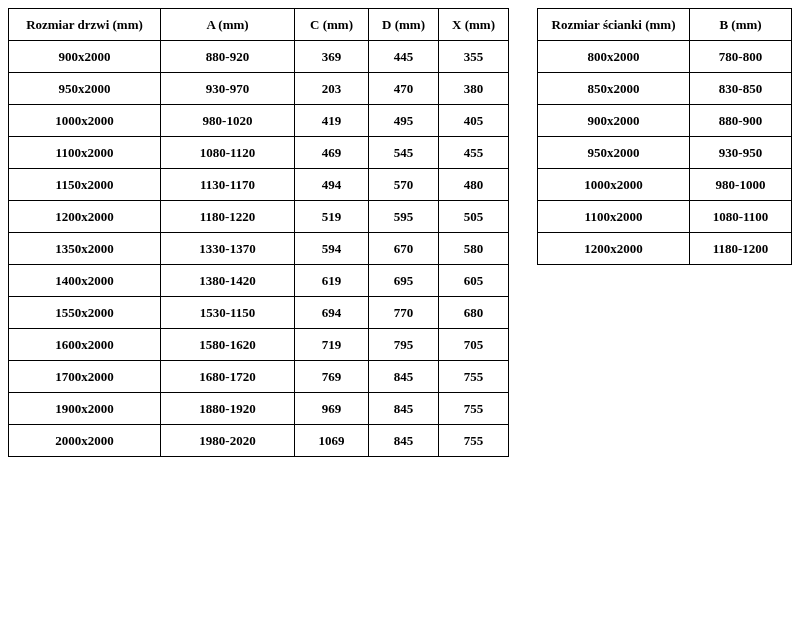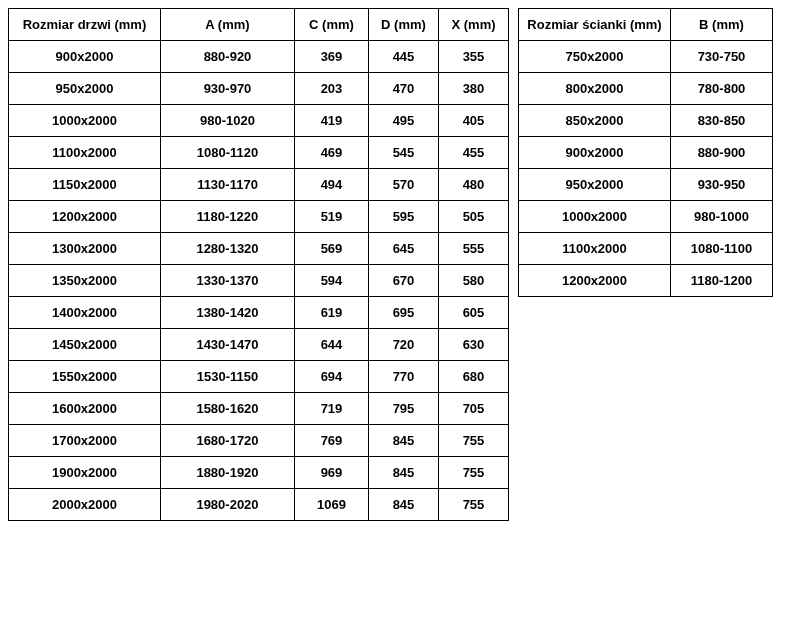--- a/index.html
+++ b/index.html
@@ -11,20 +11,21 @@
     width: 800px;
     height: 640px;
     font-family: "Liberation Sans", sans-serif;
     color: #000000;
     overflow: hidden;
   }
   .page {
     position: relative;
     width: 800px;
     height: 640px;
+    font-family: Liberation Serif, serif;
   }
   table {
     border-collapse: collapse;
     table-layout: fixed;
   }
   td, th {
     border: 1px solid #000000;
     text-align: center;
     vertical-align: middle;
     font-size: 13px;
@@ -43,21 +44,21 @@
   }
   #doors-table col.c0 { width: 152px; }
   #doors-table col.c1 { width: 134px; }
   #doors-table col.c2 { width: 74px; }
   #doors-table col.c3 { width: 70px; }
   #doors-table col.c4 { width: 70px; }
 
   
   #wall-table {
     position: absolute;
-    left: 518px;
+    left: 537px;
     top: 8px;
     width: 254px;
   }
   #wall-table col.w0 { width: 152px; }
   #wall-table col.w1 { width: 102px; }
 
   .hdr {
     font-weight: bold;
   }
 </style>
@@ -120,46 +121,32 @@
           <td>480</td>
         </tr>
         <tr>
           <td>1200x2000</td>
           <td>1180-1220</td>
           <td>519</td>
           <td>595</td>
           <td>505</td>
         </tr>
         <tr>
-          <td>1300x2000</td>
-          <td>1280-1320</td>
-          <td>569</td>
-          <td>645</td>
-          <td>555</td>
-        </tr>
-        <tr>
           <td>1350x2000</td>
           <td>1330-1370</td>
           <td>594</td>
           <td>670</td>
           <td>580</td>
         </tr>
         <tr>
           <td>1400x2000</td>
           <td>1380-1420</td>
           <td>619</td>
           <td>695</td>
           <td>605</td>
-        </tr>
-        <tr>
-          <td>1450x2000</td>
-          <td>1430-1470</td>
-          <td>644</td>
-          <td>720</td>
-          <td>630</td>
         </tr>
         <tr>
           <td>1550x2000</td>
           <td>1530-1150</td>
           <td>694</td>
           <td>770</td>
           <td>680</td>
         </tr>
         <tr>
           <td>1600x2000</td>
@@ -198,24 +185,20 @@
         <col class="w1">
     </colgroup>
     <thead>
       <tr>
         <th class="hdr">Rozmiar ścianki (mm)</th>
         <th class="hdr">B (mm)</th>
       </tr>
     </thead>
     <tbody id="wall-body">
         <tr>
-          <td>750x2000</td>
-          <td>730-750</td>
-        </tr>
-        <tr>
           <td>800x2000</td>
           <td>780-800</td>
         </tr>
         <tr>
           <td>850x2000</td>
           <td>830-850</td>
         </tr>
         <tr>
           <td>900x2000</td>
           <td>880-900</td>

